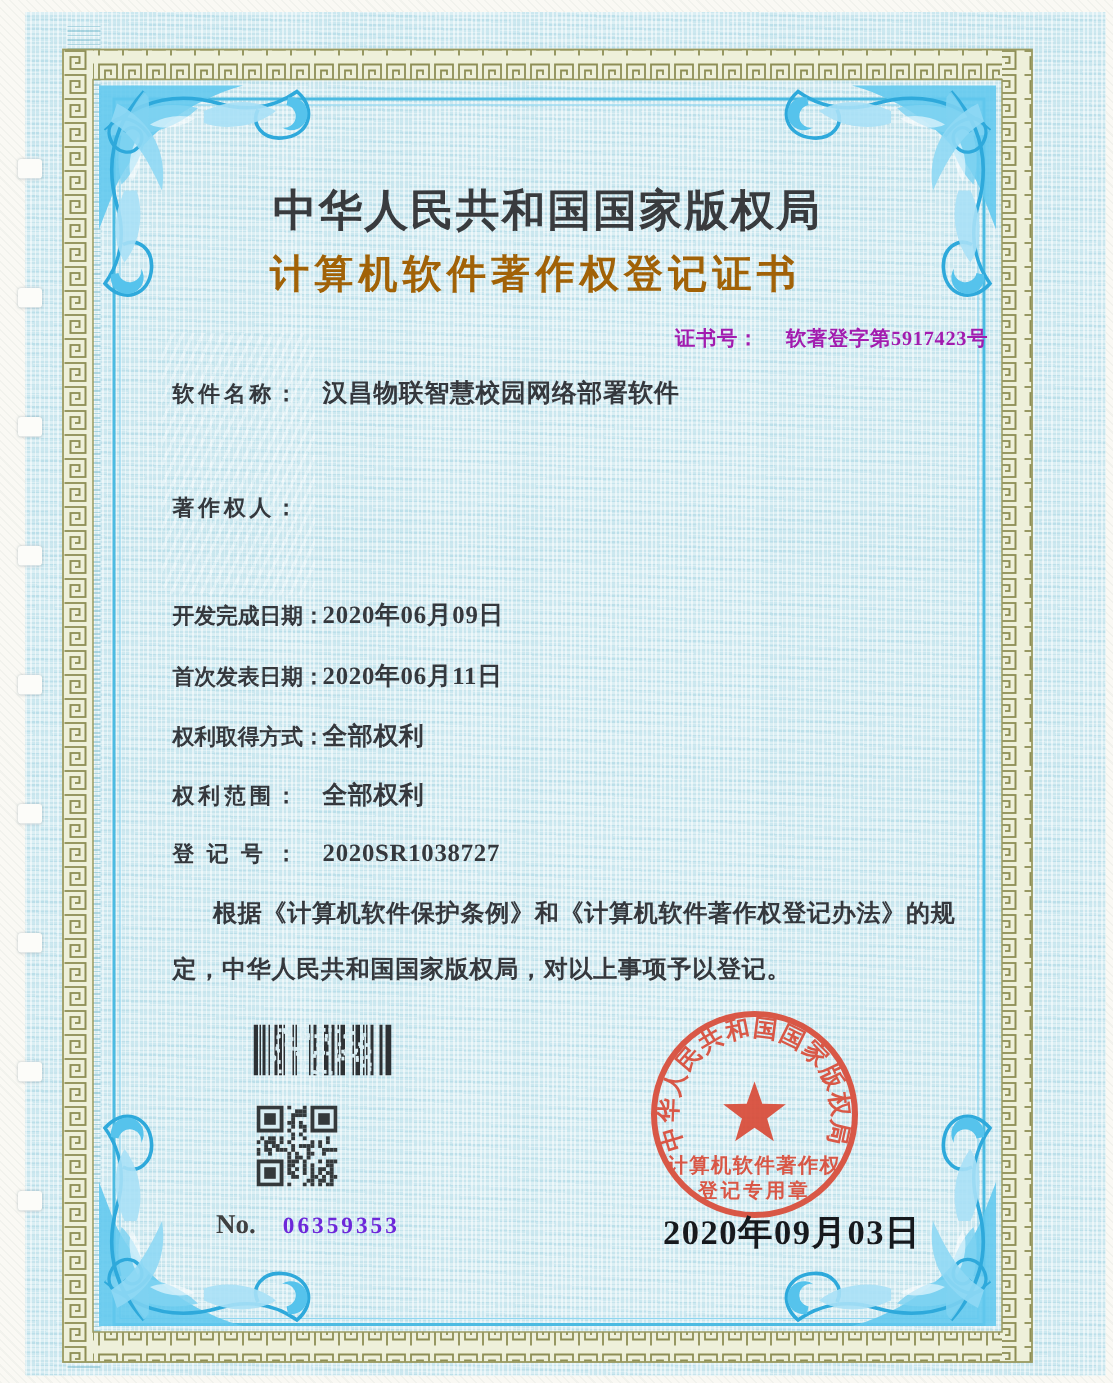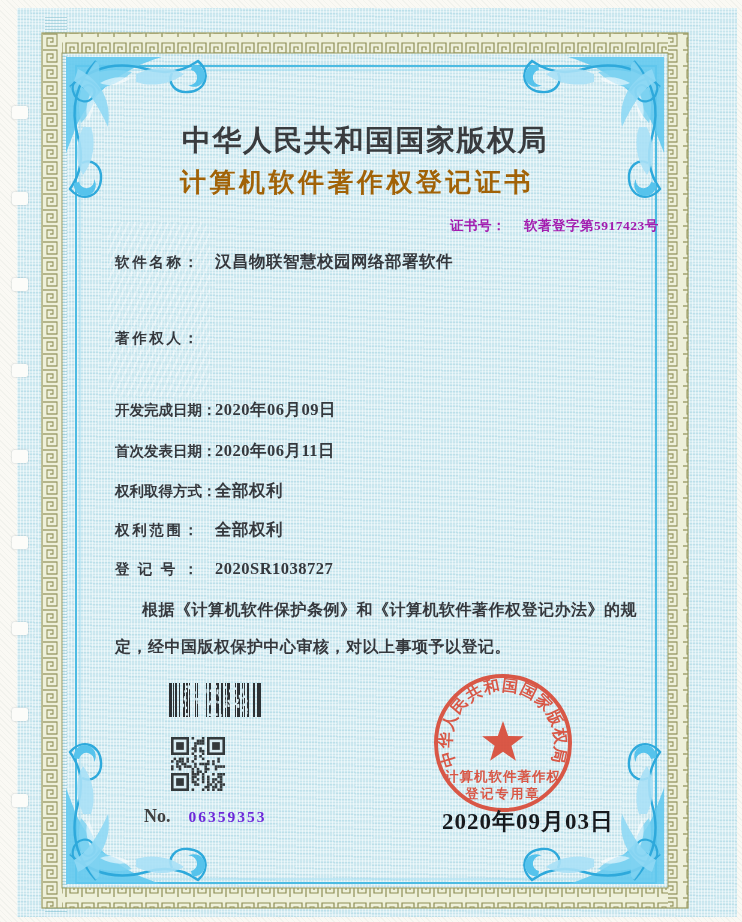--- a/index.html
+++ b/index.html
@@ -160,21 +160,21 @@
 </div>
 <div class="row" style="top:519px">
   <div class="row-label">权利范围：</div>
   <div class="row-value">全部权利</div>
 </div>
 <div class="row" style="top:558px">
   <div class="row-label">登记号：</div>
   <div class="row-value">2020SR1038727</div>
 </div>
 
-<div class="statement">根据《计算机软件保护条例》和《计算机软件著作权登记办法》的规定，经中国版权保护中心审核，对以上事项予以登记。</div>
+<div class="statement">根据《计算机软件保护条例》和《计算机软件著作权登记办法》的规定，中华人民共和国国家版权局，对以上事项予以登记。</div>
 
 <svg id="barcode-svg" class="barcode" width="92" height="34" viewBox="0 0 92 34">
     <rect x="0" y="0" width="3" height="34" fill="#2e3134"></rect>
     <rect x="4" y="0" width="1" height="34" fill="#2e3134"></rect>
     <rect x="6" y="0" width="2" height="34" fill="#2e3134"></rect>
     <rect x="10" y="0" width="1" height="34" fill="#2e3134"></rect>
     <rect x="14" y="0" width="2" height="34" fill="#2e3134"></rect>
     <rect x="17" y="0" width="2" height="34" fill="#2e3134"></rect>
     <rect x="20" y="0" width="1" height="34" fill="#2e3134"></rect>
     <rect x="26" y="0" width="1" height="34" fill="#2e3134"></rect>

